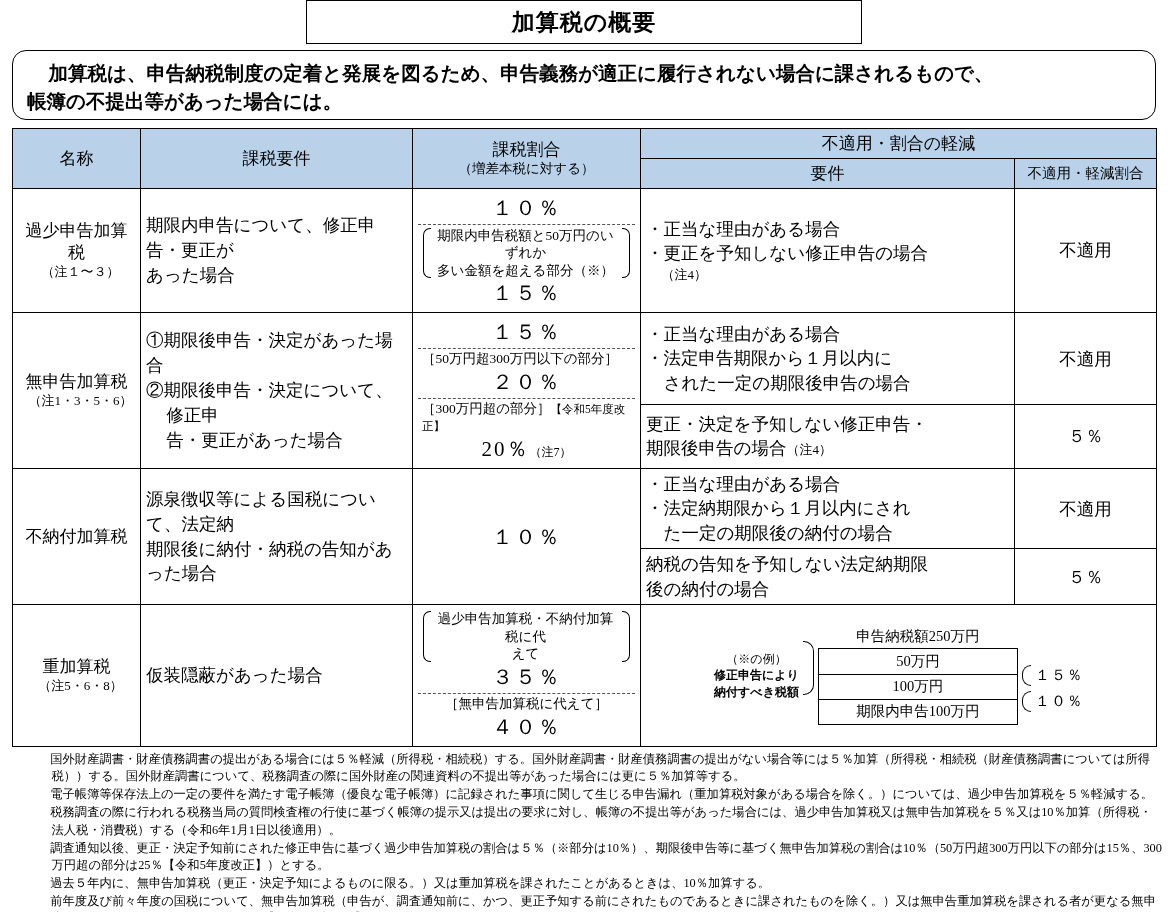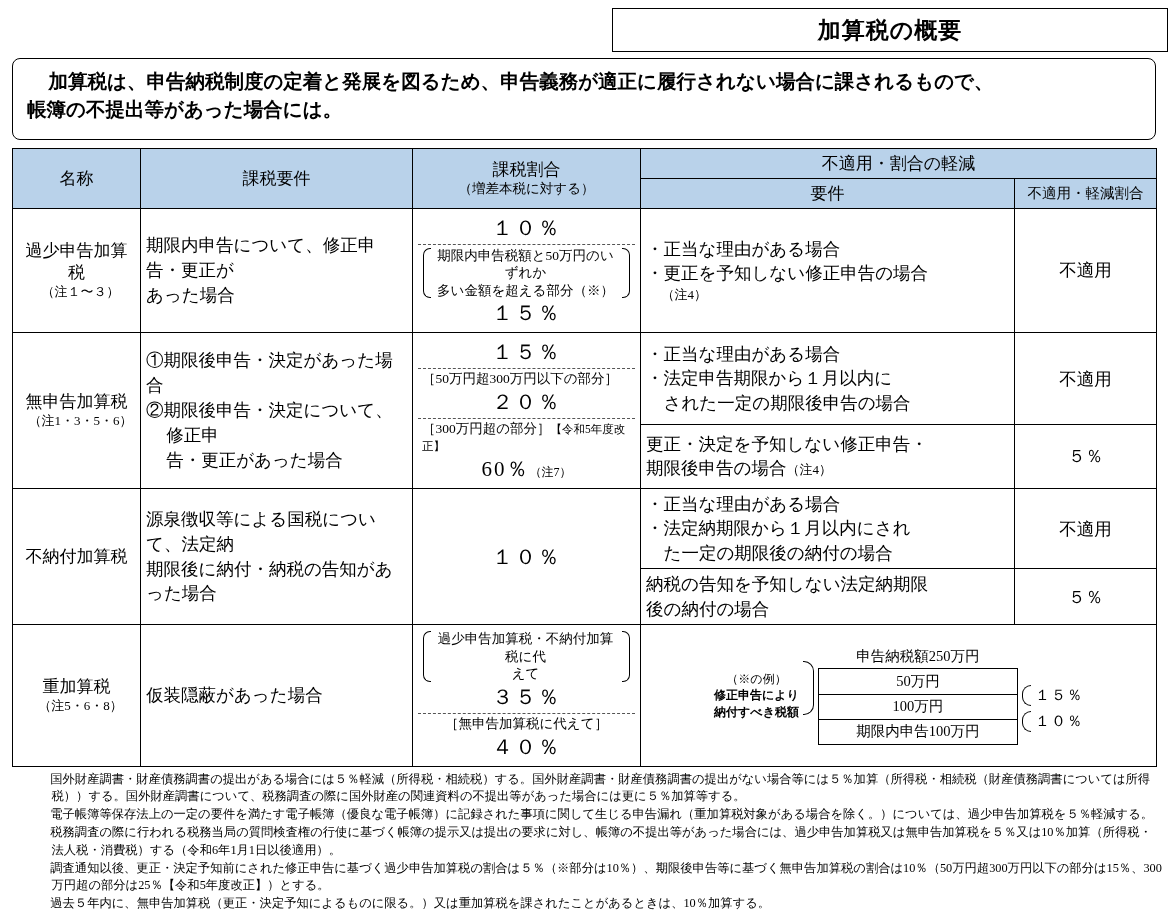--- a/index.html
+++ b/index.html
@@ -10,37 +10,37 @@
   body {
     width: 1168px; height: 912px;
     font-family: "Liberation Serif", "DejaVu Serif", serif;
     color: #000;
     overflow: hidden;
     position: relative;
   }
 
   
   .title-wrap {
-    display: flex; justify-content: flex-end;
-    padding-top: 8px;
+    display: flex; justify-content: center;
+    padding-top: 0;
   }
   .title-box {
     border: 1.5px solid #000;
     width: 556px; height: 44px;
     display: flex; align-items: center; justify-content: center;
     font-size: 23px; font-weight: bold;
     letter-spacing: 1px;
   }
 
   
   .lead-wrap { padding: 6px 12px 0 12px; }
   .lead-box {
     border: 1.5px solid #000;
-    border-radius: 8px;
-    padding: 9px 14px 14px 14px;
+    border-radius: 14px;
+    padding: 9px 14px 2px 14px;
     font-size: 19.5px;
     font-weight: bold;
     line-height: 1.45;
   }
   .lead-box p { margin: 0; }
   .lead-indent { text-indent: 1.1em; }
 
   
   .table-wrap { padding: 8px 12px 0 12px; }
   table.main {
@@ -259,21 +259,21 @@
           </div>
           <div class="rate-seg">
             <div class="sq-note" style="text-align:left">［50万円超300万円以下の部分］</div>
             <div class="pct">２０％</div>
           </div>
           <div class="rate-seg">
             <div class="sq-note" style="text-align:left">
               <span>［300万円超の部分］</span><span class="amend">【令和5年度改正】</span>
             </div>
             <div>
-              <span class="pct">60％</span><span class="pct-sm">（注7）</span>
+              <span class="pct">20％</span><span class="pct-sm">（注7）</span>
             </div>
           </div>
         </div>
       </td>
       <td class="cond-cell">
         <span class="bullet">・正当な理由がある場合</span>
         <span class="bullet">
           <span>・法定申告期限から１月以内に</span><br>
           <span style="padding-left:1em; display:inline-block">された一定の期限後申告の場合</span>
         </span>

